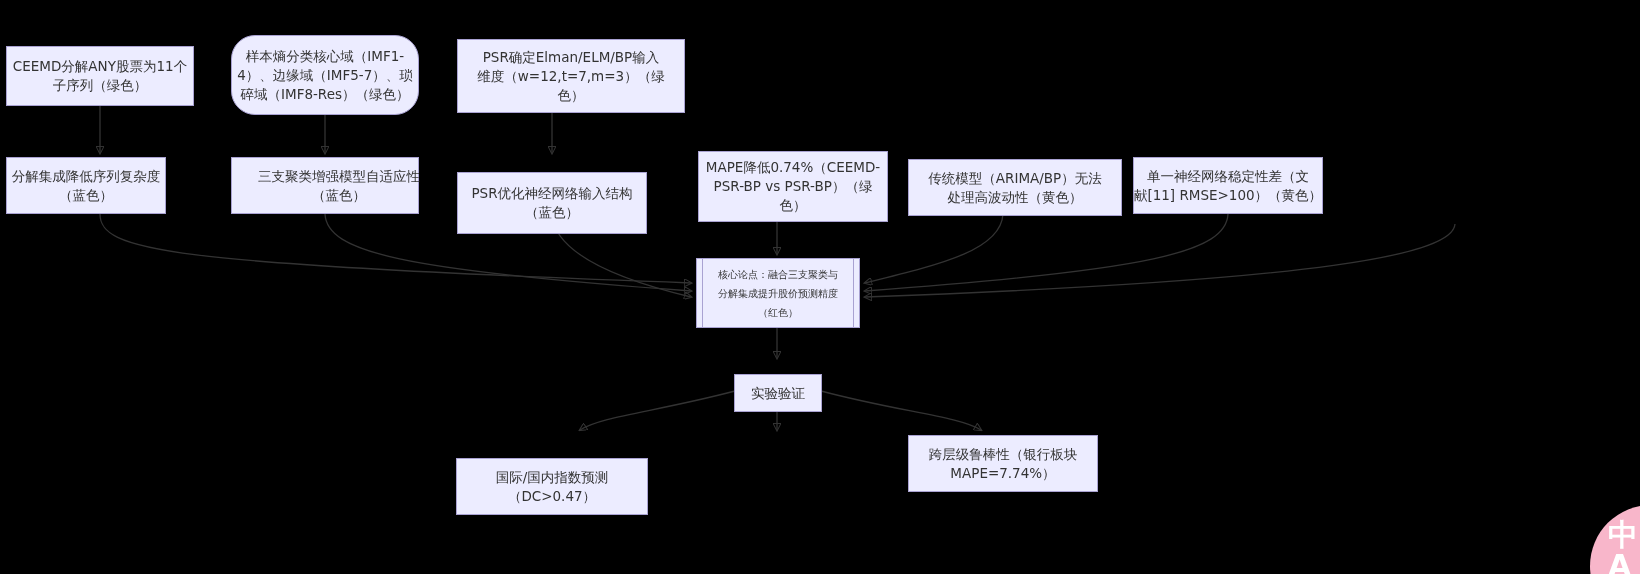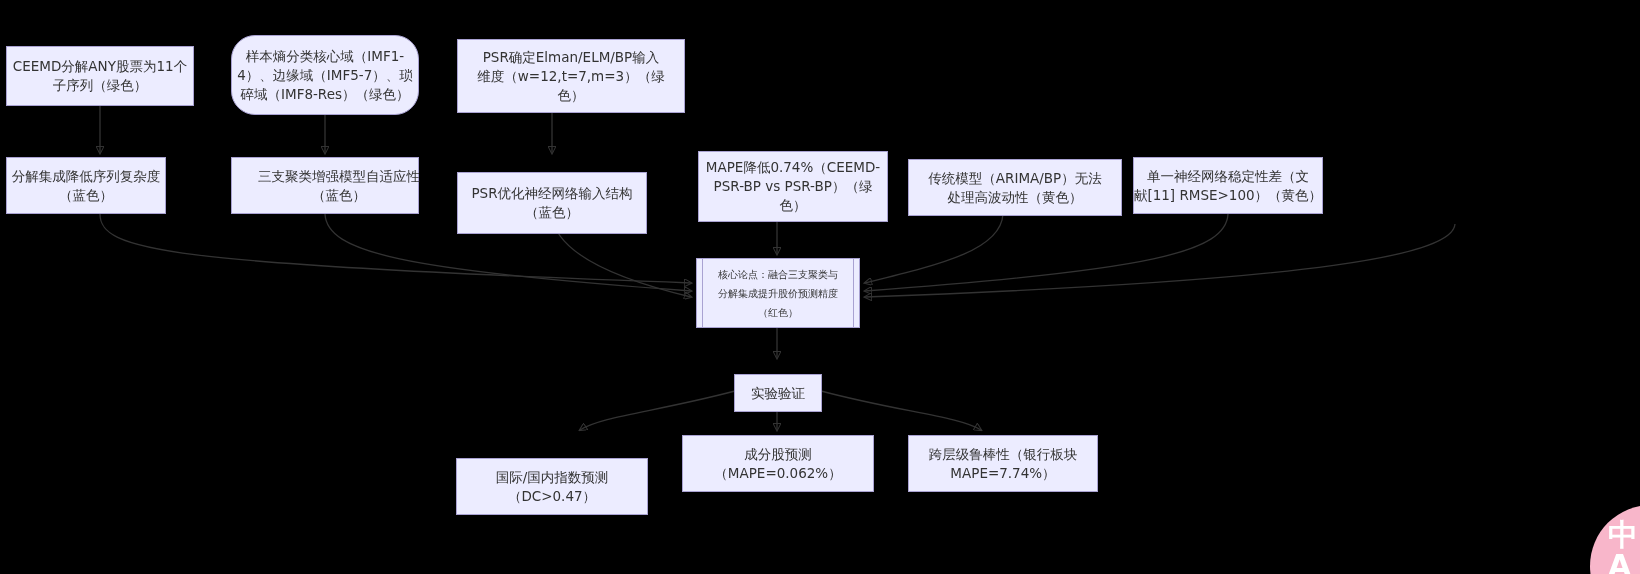--- a/index.html
+++ b/index.html
@@ -106,21 +106,19 @@
 献[11] RMSE&gt;100）（黄色）</div>
 
   <div class="node n-core">核心论点：融合三支聚类与
 分解集成提升股价预测精度
 （红色）</div>
 
   <div class="node n-exp">实验验证</div>
 
   <div class="node n-index">国际/国内指数预测
 （DC&gt;0.47）</div>
-  <div class="node n-stock">成分股预测
-（MAPE=0.062%）</div>
   <div class="node n-robust">跨层级鲁棒性（银行板块
 MAPE=7.74%）</div>
 
   <div class="float-widget">中
 A</div>
 
 </div>
 
 </body></html>

